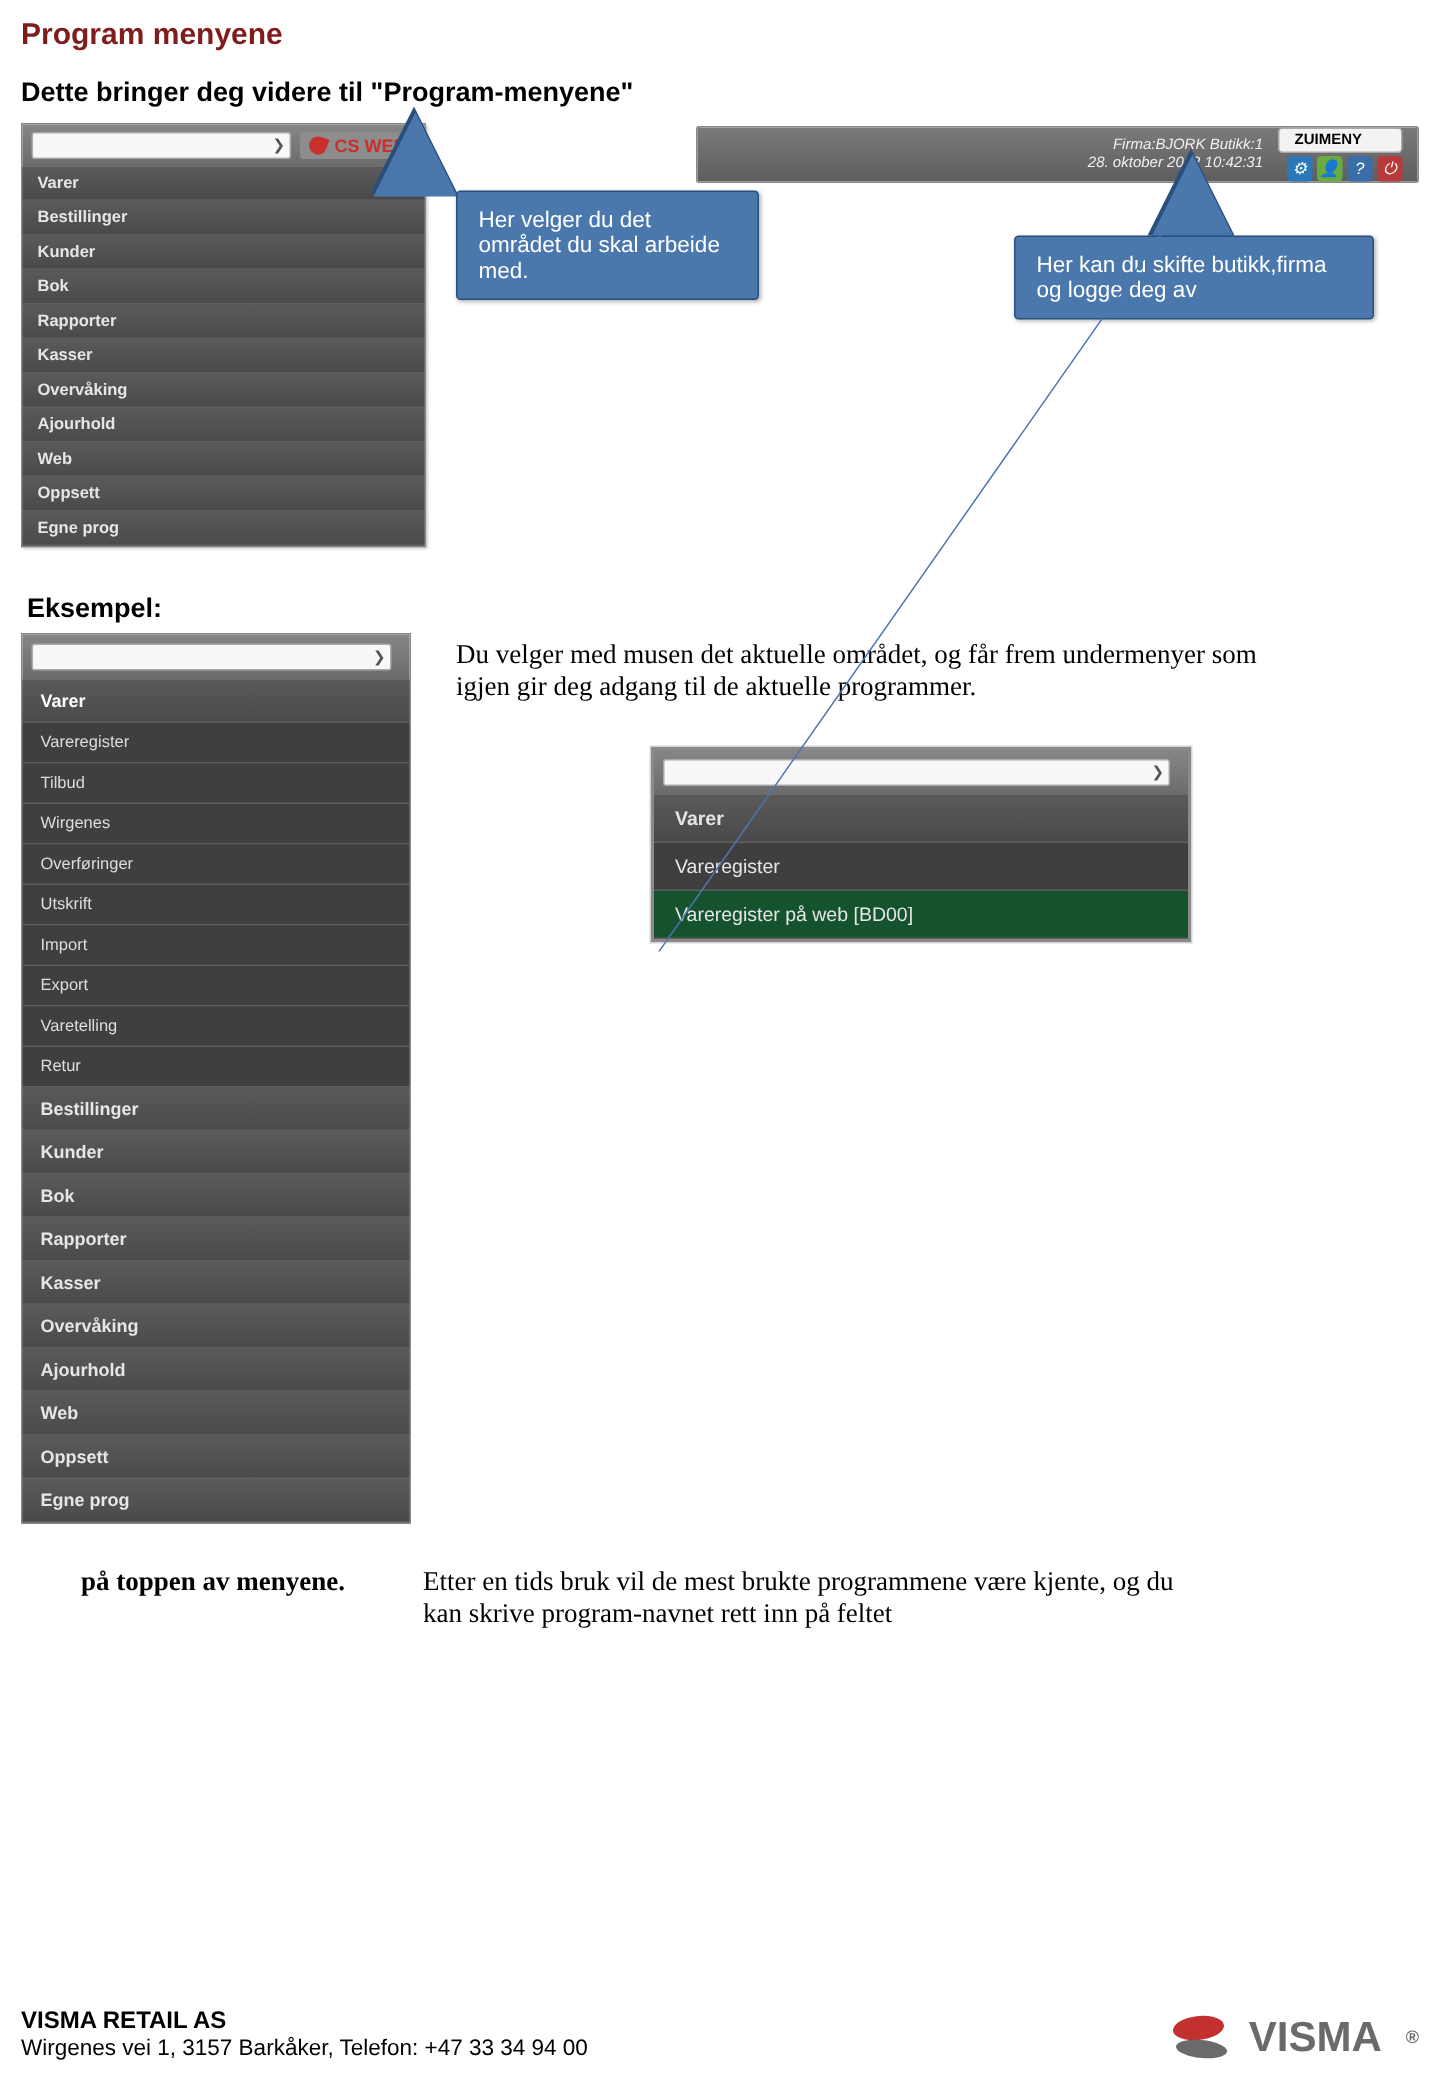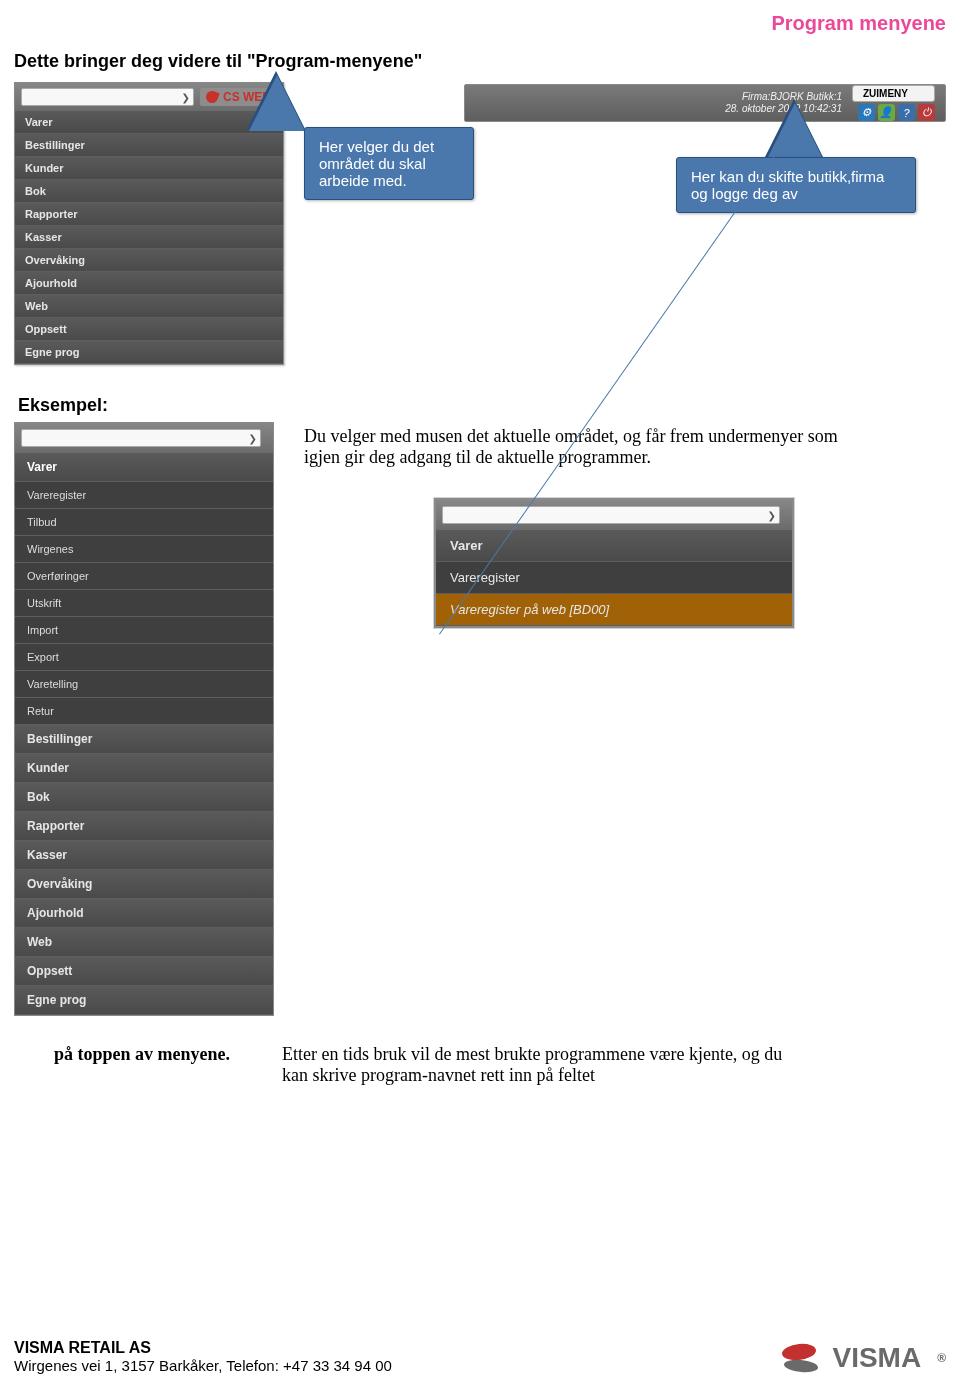--- a/index.html
+++ b/index.html
@@ -6,21 +6,21 @@
   body {
     margin: 0;
     font-family: Arial, Helvetica, sans-serif;
     width: 960px;
     background: #fff;
     color: #000;
     position: relative;
   }
   .page { padding: 8px 14px 20px 14px; position: relative; }
 
-  h2.title { color:#ec4899; font-size:20px; margin:4px 0 2px 0; font-weight:bold;text-align:right;}
+  h2.title { color:#7f1d1d; font-size:20px; margin:4px 0 2px 0; font-weight:bold;}
   .subtitle { font-size:18px; font-weight:bold; margin:16px 0 10px 0;}
 
   .row1 { display:flex; align-items:flex-start; gap:20px; position:relative;}
 
   
   .app-left {
     width:270px; border:1px solid #888; background:#fff; display:flex; flex-direction:column;
     box-shadow: 1px 1px 2px rgba(0,0,0,0.25);
   }
   .app-top {
@@ -33,21 +33,21 @@
   .brand { display:flex; align-items:center; gap:5px; font-weight:bold; font-size:12px; color:#c8302c; background:#8d8d8d; padding:2px 6px; border-radius:2px;}
   .brand-swoosh { width:12px; height:12px; background:#c8302c; border-radius:50% 0 50% 50%; transform:rotate(20deg);}
   .menu {
     background:#4e4e4e; display:flex; flex-direction:column;
   }
   .menu-item {
     color:#e6e6e6; font-size:11px; font-weight:bold; padding:5px 10px;
     border-bottom:1px solid #5e5e5e; background:linear-gradient(#5a5a5a,#4a4a4a);
   }
   .menu-item.sub { font-weight:normal; padding-left:22px; background:#3f3f3f;}
-  .menu-item.sub-hi { font-weight:normal; padding-left:30px; background:#a16207;font-style:italic;}
+  .menu-item.sub-hi { font-weight:normal; padding-left:30px; background:#14532d;}
 
   
   .header-bar {
     flex:1 1 auto; height:38px;
     background:linear-gradient(#7a7a7a,#5e5e5e);
     border:1px solid #888; border-radius:2px;
     display:flex; align-items:center; justify-content:flex-end;
     padding:0 10px; color:#f0f0f0; font-size:10px; font-style:italic;
     gap:10px; margin-top:2px;
   }
@@ -160,21 +160,21 @@
             <div class="icon-dot i2">👤</div>
             <div class="icon-dot i3">?</div>
             <div class="icon-dot i4">⏻</div>
           </div>
         </div>
       </div>
 
       <div style="position:absolute; top:45px; left:0px;">
         <div class="callout-pointer up outline" style="position:absolute; top:-54px; left:-56px;"></div>
         <div class="callout-pointer up" style="position:absolute; top:-52px; left:-55px;"></div>
-        <div class="callout" style="position:relative; width:170px;">Her velger du det området du skal arbeide med.</div>
+        <div class="callout" style="position:relative; width:202px;">Her velger du det området du skal arbeide med.</div>
       </div>
 
       <div style="position:absolute; top:75px; right:30px;">
         <div class="callout-pointer up outline" style="position:absolute; top:-56px; left:90px;"></div>
         <div class="callout-pointer up" style="position:absolute; top:-54px; left:91px;"></div>
         <div class="callout" style="position:relative; width:240px;">Her kan du skifte butikk,firma og logge deg av</div>
       </div>
     </div>
   </div>
 

